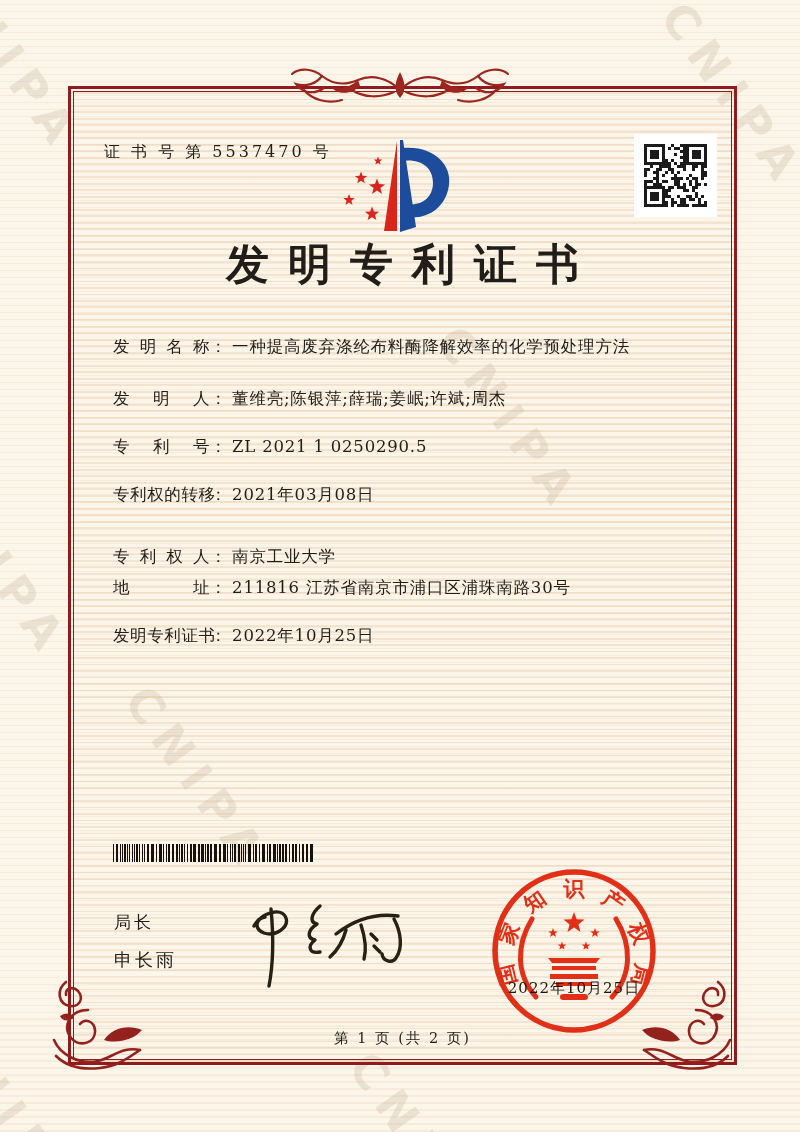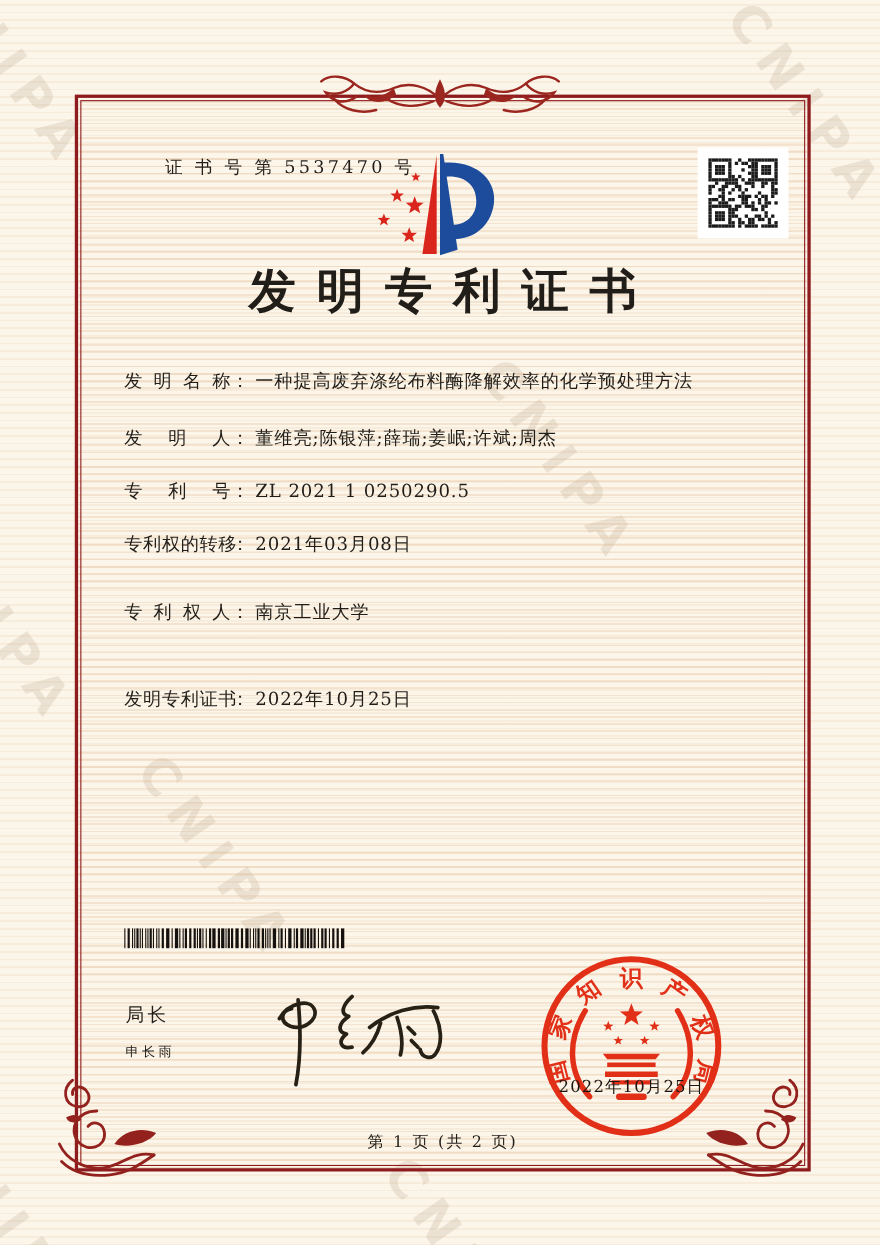--- a/index.html
+++ b/index.html
@@ -16,40 +16,40 @@
     position:absolute;font-family:"DejaVu Sans","Liberation Sans",sans-serif;
     font-weight:bold;font-size:46px;letter-spacing:12px;color:rgba(168,148,118,0.20);
     transform:rotate(55deg);transform-origin:left top;white-space:nowrap;pointer-events:none;
   }
   
   .frame{position:absolute;left:68px;top:86px;width:663px;height:973px;border:3px solid #8e1c1e;
     background:repeating-linear-gradient(0deg, rgba(224,182,142,0.30) 0px, rgba(224,182,142,0.30) 1.5px, rgba(0,0,0,0) 1.5px, rgba(0,0,0,0) 6.5px);}
   .frame-inner{position:absolute;inset:2px;border:1px solid #8e1c1e;}
   .orn{position:absolute;pointer-events:none;}
   
-  .cert-no{position:absolute;left:104px;top:142px;font-size:16px;letter-spacing:3px;white-space:nowrap;margin-left:46px;}
+  .cert-no{position:absolute;left:104px;top:142px;font-size:16px;letter-spacing:3px;white-space:nowrap;}
   .title{position:absolute;left:68px;top:236px;width:669px;text-align:center;
     font-size:43px;font-weight:600;letter-spacing:19px;text-indent:19px;white-space:nowrap;}
   
   .row{position:absolute;left:113px;width:600px;font-size:16.5px;white-space:nowrap;letter-spacing:0.6px;}
   .flabel{display:inline-block;width:97px;text-align:justify;text-align-last:justify;vertical-align:bottom;}
   .colon{display:inline-block;margin-right:5px;}
   .fvalue{letter-spacing:0.8px;}
   .grant2{position:absolute;left:247px;top:0;}
   
   .paras{position:absolute;left:106px;top:654px;width:592px;font-size:17px;line-height:25px;
     text-align:justify;color:#2a2620;}
   .paras p{margin:0 0 6px 0;text-indent:2em;}
   
   .barcode{position:absolute;left:113px;top:844px;width:206px;height:18px;display:flex;align-items:stretch;}
   .barcode .bar{background:#14110e;flex:none;}
   .barcode .gap{background:transparent;flex:none;}
   
   .sig-title{position:absolute;left:114px;top:911px;font-size:17px;letter-spacing:3px;}
-  .sig-name{position:absolute;left:114px;top:948px;font-size:12px;letter-spacing:3px;}
+  .sig-name{position:absolute;left:114px;top:948px;font-size:18px;letter-spacing:3px;}
   .sig-svg{position:absolute;left:224px;top:880px;}
   .sig-svg path{stroke:#262015;stroke-width:3.4;fill:none;stroke-linecap:round;stroke-linejoin:round;}
   
   .seal{position:absolute;left:486px;top:863px;}
   .seal-ch{font-size:21px;font-weight:bold;fill:#e23018;text-anchor:middle;font-family:"DejaVu Serif",serif;}
   .seal-date{font-size:15px;fill:#1a1510;text-anchor:middle;letter-spacing:1px;font-family:"DejaVu Serif",serif;}
   
   .page-info{position:absolute;left:68px;top:1029px;width:669px;text-align:center;font-size:14.5px;letter-spacing:2px;}
   .cont-note{position:absolute;left:306px;top:1069px;background:#ffffff;padding:5px 16px;
     font-size:15.5px;letter-spacing:3px;color:#3b342a;box-shadow:0 0 2px rgba(0,0,0,0.05);}
@@ -376,20 +376,23 @@
   </div>
   <div class="row" style="top:436px">
     <span class="flabel">专利号</span><span class="colon">：</span><span class="fvalue">ZL 2021 1 0250290.5</span>
   </div>
   <div class="row" style="top:484px">
     <span class="flabel">专利权的转移</span><span class="colon">：</span><span class="fvalue">2021年03月08日</span>
   </div>
   <div class="row" style="top:546px">
     <span class="flabel">专利权人</span><span class="colon">：</span><span class="fvalue">南京工业大学</span>
   </div>
+  <div class="row" style="top:577px">
+    <span class="flabel">地址</span><span class="colon">：</span><span class="fvalue">211816 江苏省南京市浦口区浦珠南路30号</span>
+  </div>
   <div class="row" style="top:625px">
     <span class="flabel">发明专利证书</span><span class="colon">：</span><span class="fvalue">2022年10月25日</span>
   </div>
 
 
   <div class="barcode" id="barcode">
       <span class="bar" style="width: 1px;"></span>
       <span class="gap" style="width: 2px;"></span>
       <span class="bar" style="width: 2px;"></span>
       <span class="gap" style="width: 2px;"></span>

